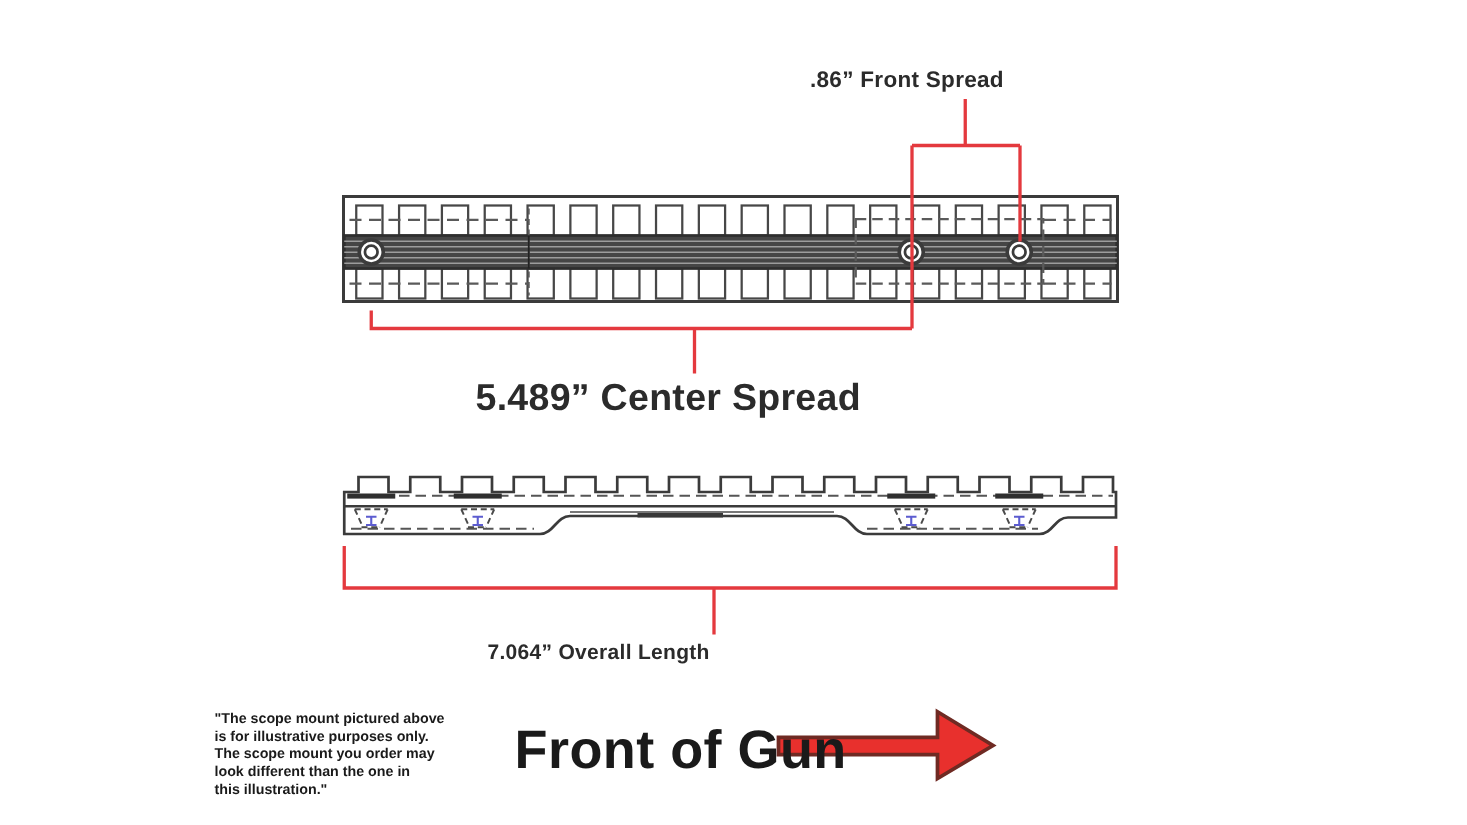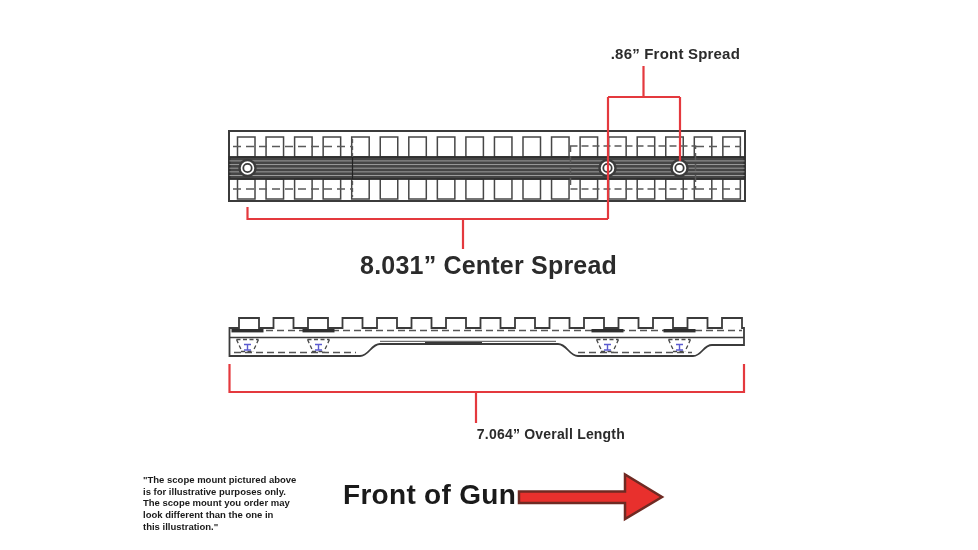--- a/index.html
+++ b/index.html
@@ -1,23 +1,23 @@
 <!DOCTYPE html>
 <html><head>
 <meta charset="utf-8">
 <style>
   html,body{margin:0;padding:0;background:#ffffff;}
   .stage{position:relative;width:978px;height:550px;background:#ffffff;overflow:hidden;
          font-family:"Liberation Sans",sans-serif;}
   svg{position:absolute;left:0;top:0;}
-  .lbl{position:absolute;font-weight:bold;color:#2b2b2b;text-align:right;letter-spacing:.2px;}
+  .lbl{position:absolute;font-weight:bold;color:#2b2b2b;text-align:left;letter-spacing:.2px;}
   .lbl-front-spread{left:540px;top:45px;width:200px;font-size:15px;}
   .lbl-center-spread{left:317px;top:251px;width:300px;font-size:25px;}
   .lbl-overall-length{left:325px;top:426px;width:300px;font-size:14px;}
-  .lbl-front-of-gun{position:absolute;left:343px;top:479px;font-size:28px;font-weight:bold;color:#1a1a1a;letter-spacing:.3px;text-align:right;}
+  .lbl-front-of-gun{position:absolute;left:343px;top:479px;font-size:36px;font-weight:bold;color:#1a1a1a;letter-spacing:.3px;text-align:right;}
   .disclaimer{position:absolute;left:143px;top:474px;width:185px;font-size:9.5px;line-height:11.7px;
               font-weight:bold;color:#1a1a1a;white-space:pre-line;text-align:left;}
 </style>
 </head>
 <body>
 
 <div class="stage">
 
   <svg width="978" height="550" viewBox="0 0 978 550">
 
@@ -134,21 +134,21 @@
       <path d="M247.5,207 V219 H608 M463,219 V249"></path>
       <path d="M229.5,364 V392 H744 V364 M476,392 V423"></path>
     </g>
 
     <g>
       <path d="M519,491.5 H625 V474.5 L662,497 L625,519 V503 H519 Z" stroke-width="2.5" stroke-linejoin="miter" stroke="#6f2a23" fill="#e8302d"></path>
     </g>
   </svg>
 
   <div class="lbl lbl-front-spread">.86” Front Spread</div>
-  <div class="lbl lbl-center-spread">8.031” Center Spread</div>
+  <div class="lbl lbl-center-spread">5.489” Center Spread</div>
   <div class="lbl lbl-overall-length">7.064” Overall Length</div>
   <div class="lbl-front-of-gun">Front of Gun</div>
   <div class="disclaimer">"The scope mount pictured above
 is for illustrative purposes only.
 The scope mount you order may
 look different than the one in
 this illustration."</div>
 
 </div>
 

